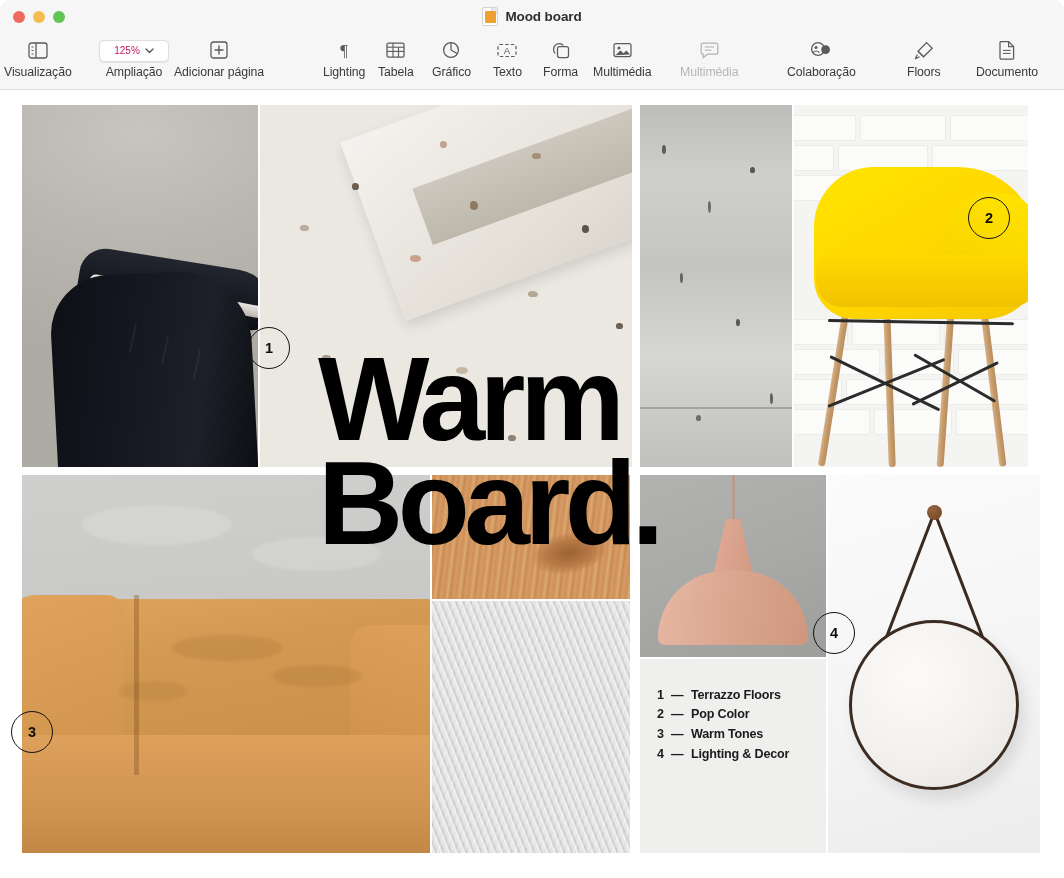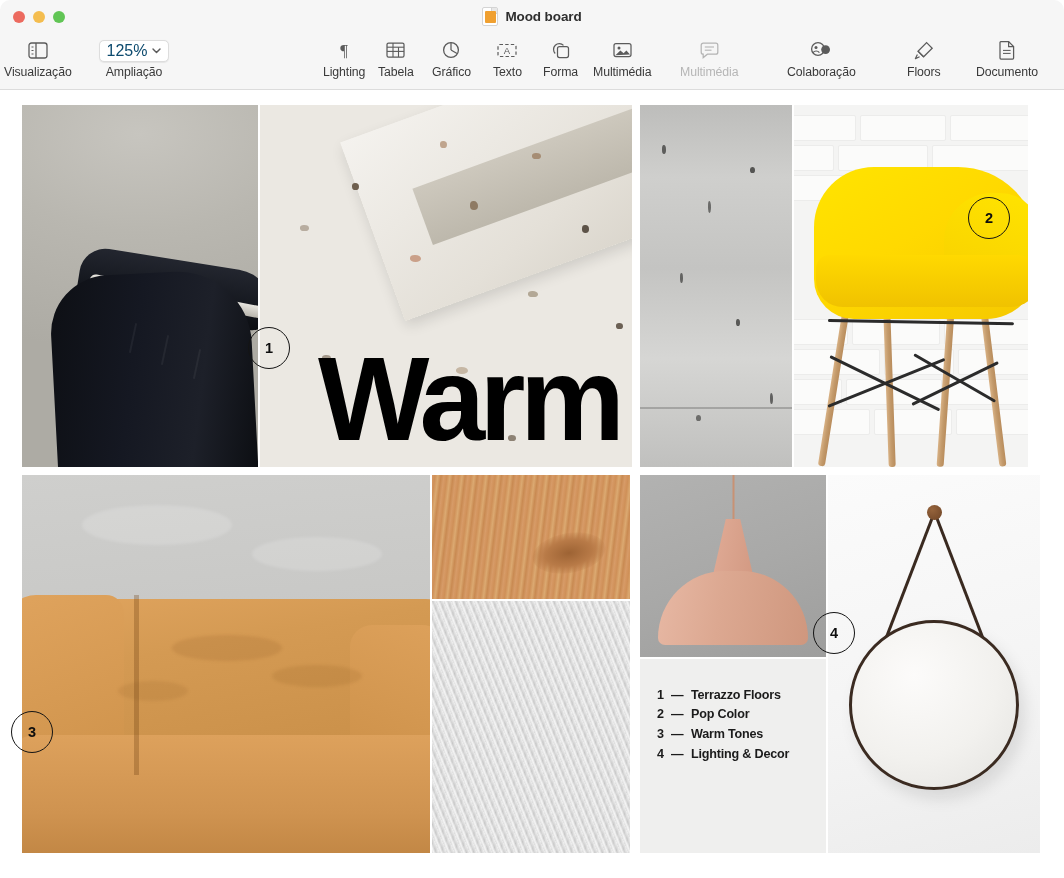--- a/index.html
+++ b/index.html
@@ -99,21 +99,21 @@
   .zoom-pill {
     width: 70px; height: 22px;
     background: #ffffff;
     border: 1px solid #dddddd;
     border-radius: 5px;
     display: flex; align-items: center; justify-content: center;
     gap: 5px;
     box-shadow: 0 0.5px 1px rgba(0,0,0,0.07);
     margin-top: 1px;
   }
-  .zoom-val { font-size: 16px; color: #0c4a6e; }
+  .zoom-val { font-size: 10px; color: #be185d; }
 
   svg { display: block; }
 
   
   .canvas {
     position: absolute;
     left: 0; top: 91px;
     width: 1064px; height: 787px;
     background: #ffffff;
     overflow: hidden;
@@ -416,20 +416,30 @@
         <div class="zoom-pill">
           <span class="zoom-val">125%</span>
           <svg width="9" height="6" viewBox="0 0 9 6">
             <path d="M1 1 L4.5 4.6 L8 1" fill="none" stroke="#5b5b5b" stroke-width="1.4" stroke-linecap="round" stroke-linejoin="round"></path>
           </svg>
         </div>
       </div>
       <div class="tb-label">Ampliação</div>
     </div>
 
+    <div class="tb-item" style="left:174px;">
+      <div class="tb-icon">
+        <svg width="18" height="18" viewBox="0 0 18 18">
+          <rect x="1" y="1" width="16" height="16" rx="2.5" fill="none" stroke="#5b5b5b" stroke-width="1.3"></rect>
+          <line x1="9" y1="5" x2="9" y2="13" stroke="#5b5b5b" stroke-width="1.4" stroke-linecap="round"></line>
+          <line x1="5" y1="9" x2="13" y2="9" stroke="#5b5b5b" stroke-width="1.4" stroke-linecap="round"></line>
+        </svg>
+      </div>
+      <div class="tb-label">Adicionar página</div>
+    </div>
 
     <div class="tb-item" style="left:323px;">
       <div class="tb-icon">
         <svg width="14" height="18" viewBox="0 0 14 18">
           <text x="7" y="15" font-family="Liberation Serif, serif" font-size="17" fill="#5b5b5b" text-anchor="middle">¶</text>
         </svg>
       </div>
       <div class="tb-label">Lighting</div>
     </div>
 
@@ -685,20 +695,21 @@
         <div class="tile t-mirror">
           <div class="strap" style="left:50%; margin-left:-1.5px; transform:rotate(21deg);"></div>
           <div class="strap" style="left:50%; margin-left:-1.5px; transform:rotate(-21deg);"></div>
           <div class="peg"></div>
           <div class="mirror-ring"></div>
         </div>
       </div>
 
       <div class="headline">
         <span class="l1">Warm</span>
+        <span class="l2">Board.</span>
       </div>
 
       <div class="badge" style="left:226px; top:222px;">1</div>
       <div class="badge" style="left:946px; top:92px;">2</div>
       <div class="badge" style="left:-11px; top:606px;">3</div>
       <div class="badge" style="left:791px; top:507px;">4</div>
 
     </div>
   </div>
 

